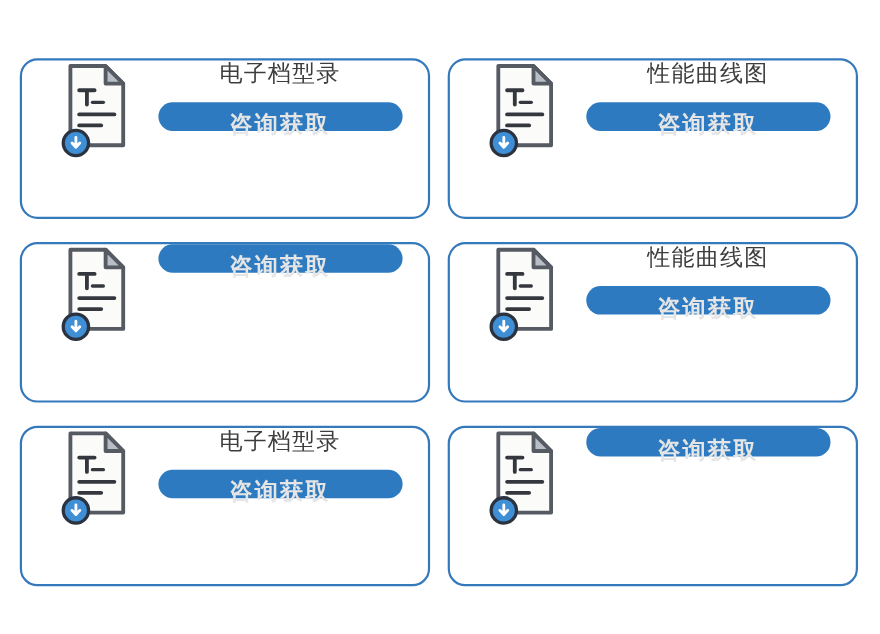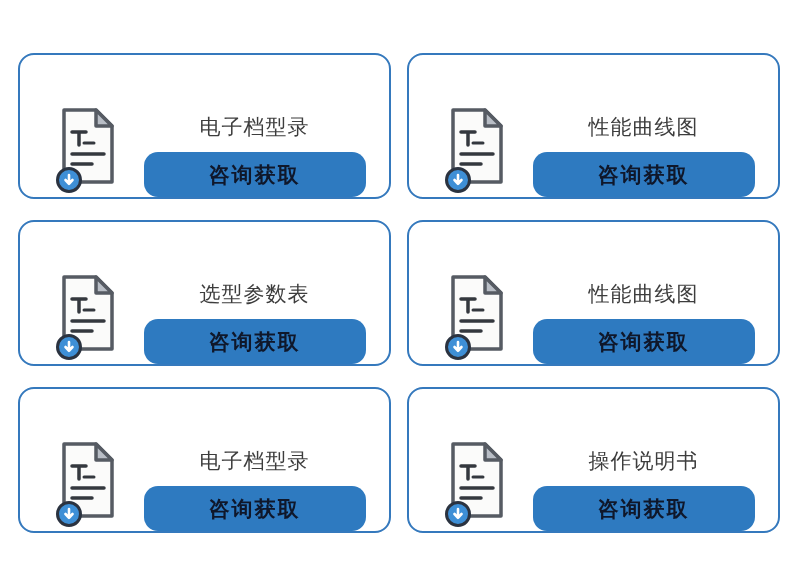--- a/index.html
+++ b/index.html
@@ -16,21 +16,21 @@
     grid-auto-rows: 146px;
     column-gap: 16px;
     row-gap: 21px;
     padding: 53px 18px 0 18px;
   }
   .card {
     border: 2px solid #3579bd;
     border-radius: 16px;
     background: #ffffff;
     display: flex;
-    align-items: flex-end;
+    align-items: flex-start;
     padding: 0 18px 0 24px;
   }
   .doc-icon {
     flex: 0 0 88px;
     display: flex;
     align-items: center;
     justify-content: center;
   }
   .doc-icon svg { display: block; }
   .card-body {
@@ -43,25 +43,25 @@
   }
   .card-title {
     font-size: 21px;
     color: #3d3d3d;
     letter-spacing: 1px;
     line-height: 1.2;
   }
   .cta {
     display: block;
     width: 222px;
-    height: 45px;
+    height: 26px;
     border: none;
     border-radius: 14px;
     background: #2e7ac0;
-    color: #0f172a;
+    color: #e5e5e5;
     font-family: "Liberation Sans", sans-serif;
     font-size: 21px;
     font-weight: bold;
     letter-spacing: 2px;
     cursor: pointer;
     line-height: 41px;
     text-align: center;
   }
 </style>
 </head>
@@ -112,21 +112,20 @@
     </div>
   </div>
 
   <div class="card">
     <span class="doc-icon">
       <svg width="72" height="92" viewBox="0 0 68 92">
           <use href="#doc-file-icon"></use>
         </svg>
     </span>
     <div class="card-body">
-      <div class="card-title">选型参数表</div>
       <button class="cta">咨询获取</button>
     </div>
   </div>
 
   <div class="card">
     <span class="doc-icon">
       <svg width="72" height="92" viewBox="0 0 68 92">
           <use href="#doc-file-icon"></use>
         </svg>
     </span>
@@ -148,18 +147,17 @@
     </div>
   </div>
 
   <div class="card">
     <span class="doc-icon">
       <svg width="72" height="92" viewBox="0 0 68 92">
           <use href="#doc-file-icon"></use>
         </svg>
     </span>
     <div class="card-body">
-      <div class="card-title">操作说明书</div>
       <button class="cta">咨询获取</button>
     </div>
   </div>
 
 </div>
 
 </body></html>

